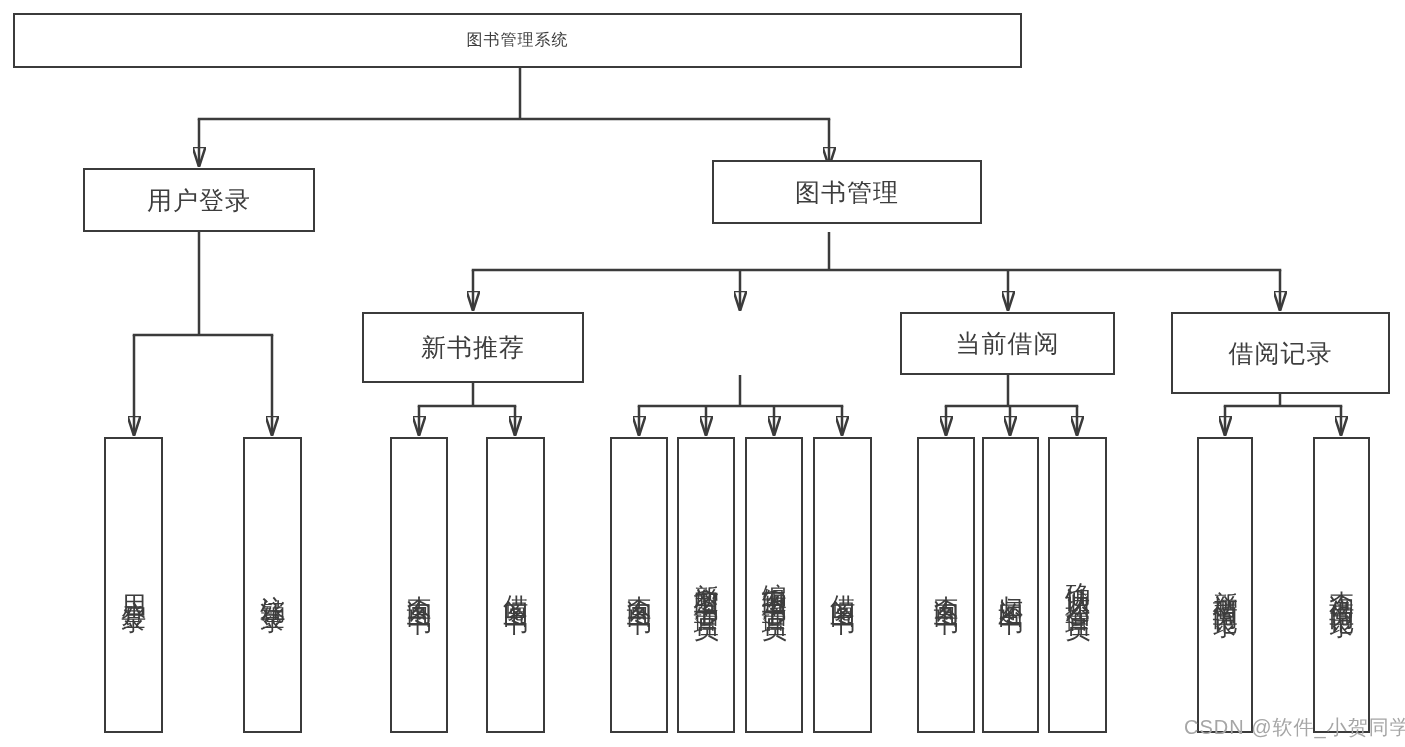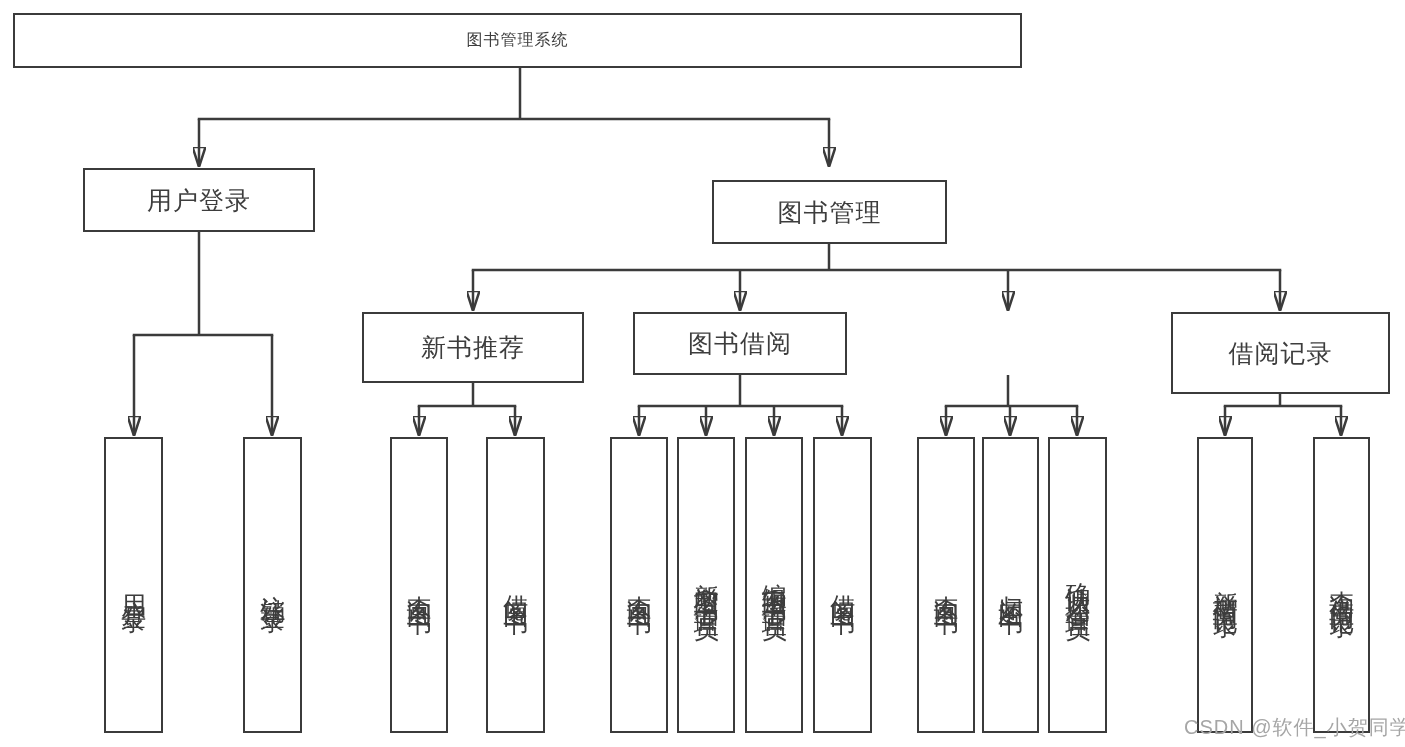--- a/index.html
+++ b/index.html
@@ -85,29 +85,29 @@
     <path d="M1341 406 V435" marker-end="url(#arrow)"></path>
   </svg>
 
   <div class="node hbox title" style="left:13px;top:13px;width:1009px;height:55px">
     <span>图书管理系统</span>
   </div>
 
   <div class="node hbox" style="left:83px;top:168px;width:232px;height:64px">
     <span>用户登录</span>
   </div>
-  <div class="node hbox" style="left:712px;top:180px;width:235px;height:64px">
+  <div class="node hbox" style="left:712px;top:160px;width:270px;height:64px">
     <span>图书管理</span>
   </div>
 
   <div class="node hbox" style="left:362px;top:312px;width:222px;height:71px">
     <span>新书推荐</span>
   </div>
-  <div class="node hbox" style="left:633px;top:312px;width:214px;height:63px">
-    <span>图书借阅</span>
+  <div class="node hbox" style="left:900px;top:312px;width:215px;height:63px">
+    <span>当前借阅</span>
   </div>
   <div class="node hbox" style="left:1171px;top:312px;width:219px;height:82px">
     <span>借阅记录</span>
   </div>
 
   <div class="node vbox" style="left:104px;width:59px">
     <span class="vtext">用户登录</span>
   </div>
   <div class="node vbox" style="left:243px;width:59px">
     <span class="vtext">注销登录</span>

